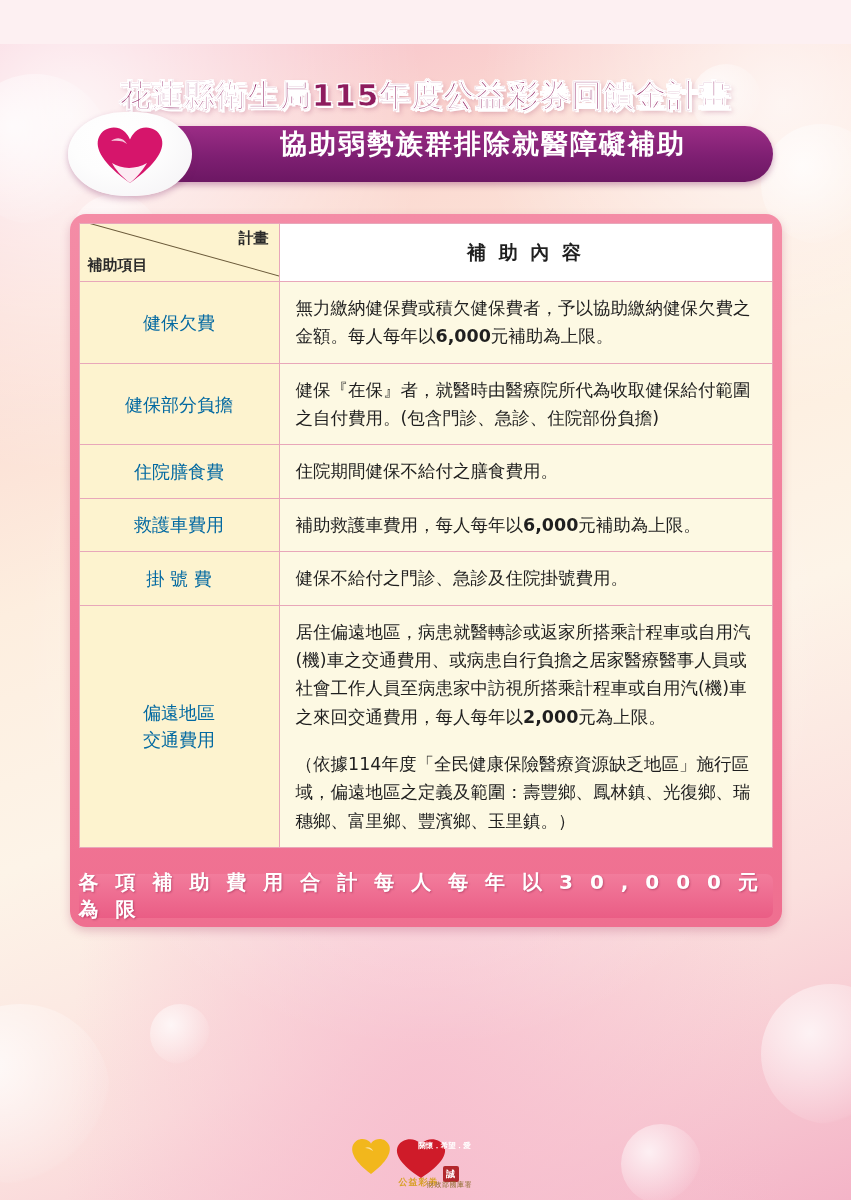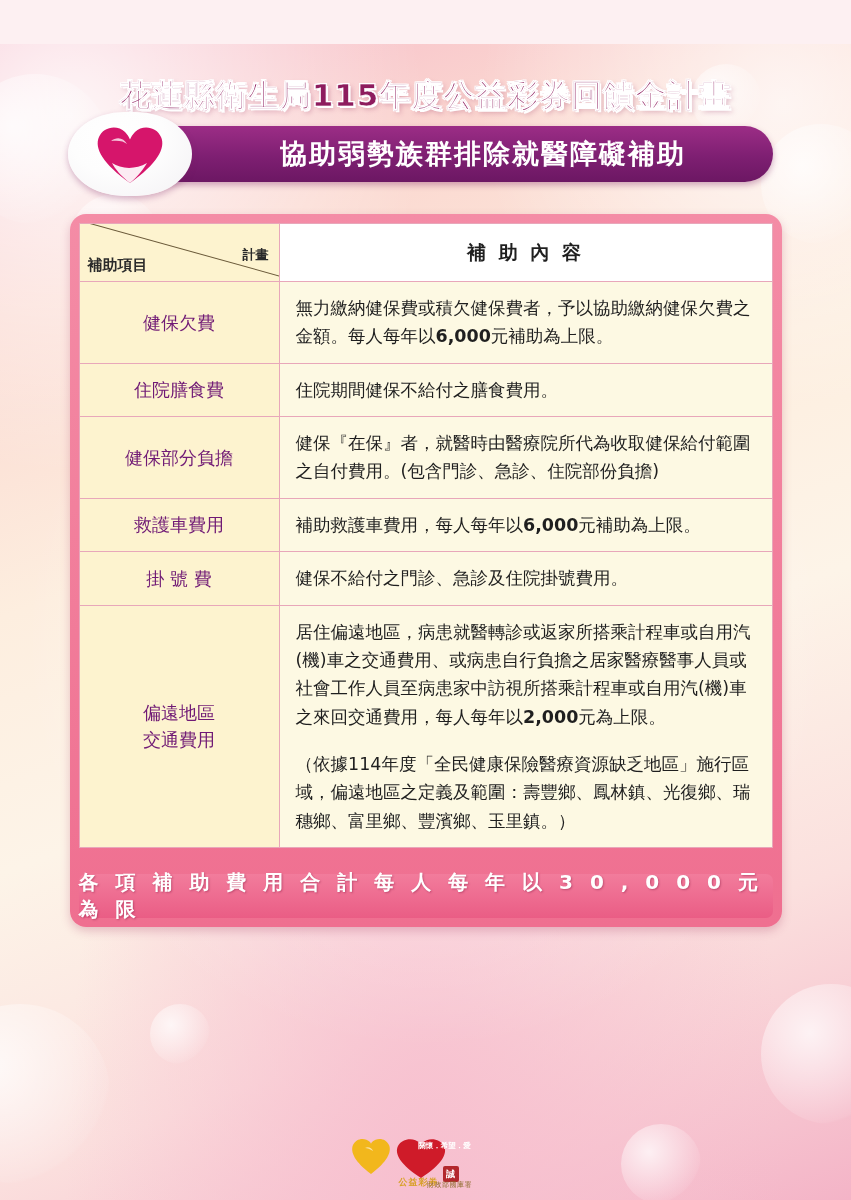--- a/index.html
+++ b/index.html
@@ -74,21 +74,21 @@
   .subtitle-bar {
     position: absolute;
     left: 123px;
     top: 0;
     width: 650px;
     height: 56px;
     border-radius: 28px;
     background: linear-gradient(180deg, #9c2d86 0%, #7e1f72 55%, #6c1763 100%);
     box-shadow: 0 3px 6px rgba(120,30,95,0.35);
     display: flex;
-    align-items: center;
+    align-items: flex-start;
     justify-content: center;
   }
   .subtitle-text {
     color: #ffffff;
     font-size: 27px;
     font-weight: bold;
     letter-spacing: 2px;
     padding-left: 70px;
   }
   .heart-badge {
@@ -151,24 +151,23 @@
     width: 240px;
     height: 1px;
     background: #6b5a3a;
     transform: rotate(15.5deg);
     transform-origin: left center;
   }
   .head-plan {
     position: absolute;
     right: 10px;
     top: 5px;
-    font-size: 13px;
+    font-size: 15px;
     font-weight: bold;
     color: #2a2a2a;
-    margin-top: 17px;
   }
   .head-item {
     position: absolute;
     left: 8px;
     bottom: 6px;
     font-size: 15px;
     font-weight: bold;
     color: #2a2a2a;
   }
   .head-content {
@@ -178,21 +177,21 @@
     font-weight: bold;
     color: #1f1f1f;
     letter-spacing: 3px;
     height: 58px;
   }
 
   td.item {
     background: #fdf3cf;
     text-align: center;
     font-size: 18px;
-    color: #701a75;
+    color: #0369a1;
     padding: 10px 4px;
     line-height: 1.5;
   }
   td.item .item-l2 { display: block; }
   td.content {
     background: #fdf9e3;
     font-size: 17.5px;
     color: #1f1f1f;
     line-height: 1.62;
     padding: 12px 14px 12px 16px;
@@ -344,30 +343,30 @@
         </tr>
 
         <tr>
           <td class="item">健保欠費</td>
           <td class="content">
             <p>無力繳納健保費或積欠健保費者，予以協助繳納健保欠費之金額。每人每年以<span class="num">6,000</span>元補助為上限。</p>
           </td>
         </tr>
 
         <tr>
+          <td class="item">健保部分負擔</td>
+          <td class="content">
+            <p>健保『在保』者，就醫時由醫療院所代為收取健保給付範圍之自付費用。(包含門診、急診、住院部份負擔)</p>
+          </td>
+        </tr>
+
+        <tr>
           <td class="item">住院膳食費</td>
           <td class="content">
             <p>住院期間健保不給付之膳食費用。</p>
-          </td>
-        </tr>
-
-        <tr>
-          <td class="item">健保部分負擔</td>
-          <td class="content">
-            <p>健保『在保』者，就醫時由醫療院所代為收取健保給付範圍之自付費用。(包含門診、急診、住院部份負擔)</p>
           </td>
         </tr>
 
         <tr>
           <td class="item">救護車費用</td>
           <td class="content">
             <p>補助救護車費用，每人每年以<span class="num">6,000</span>元補助為上限。</p>
           </td>
         </tr>
 

